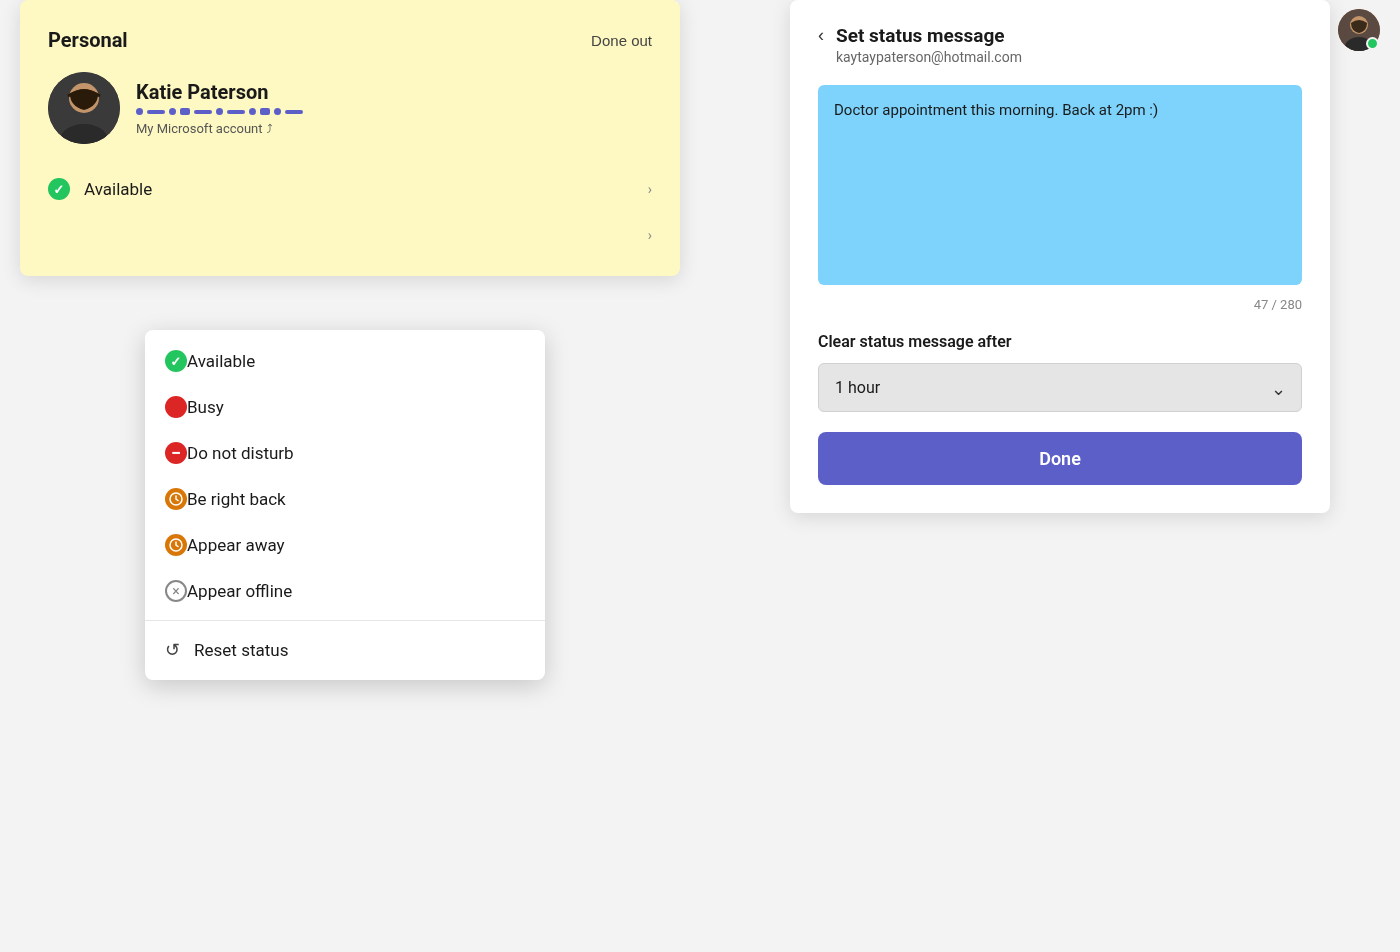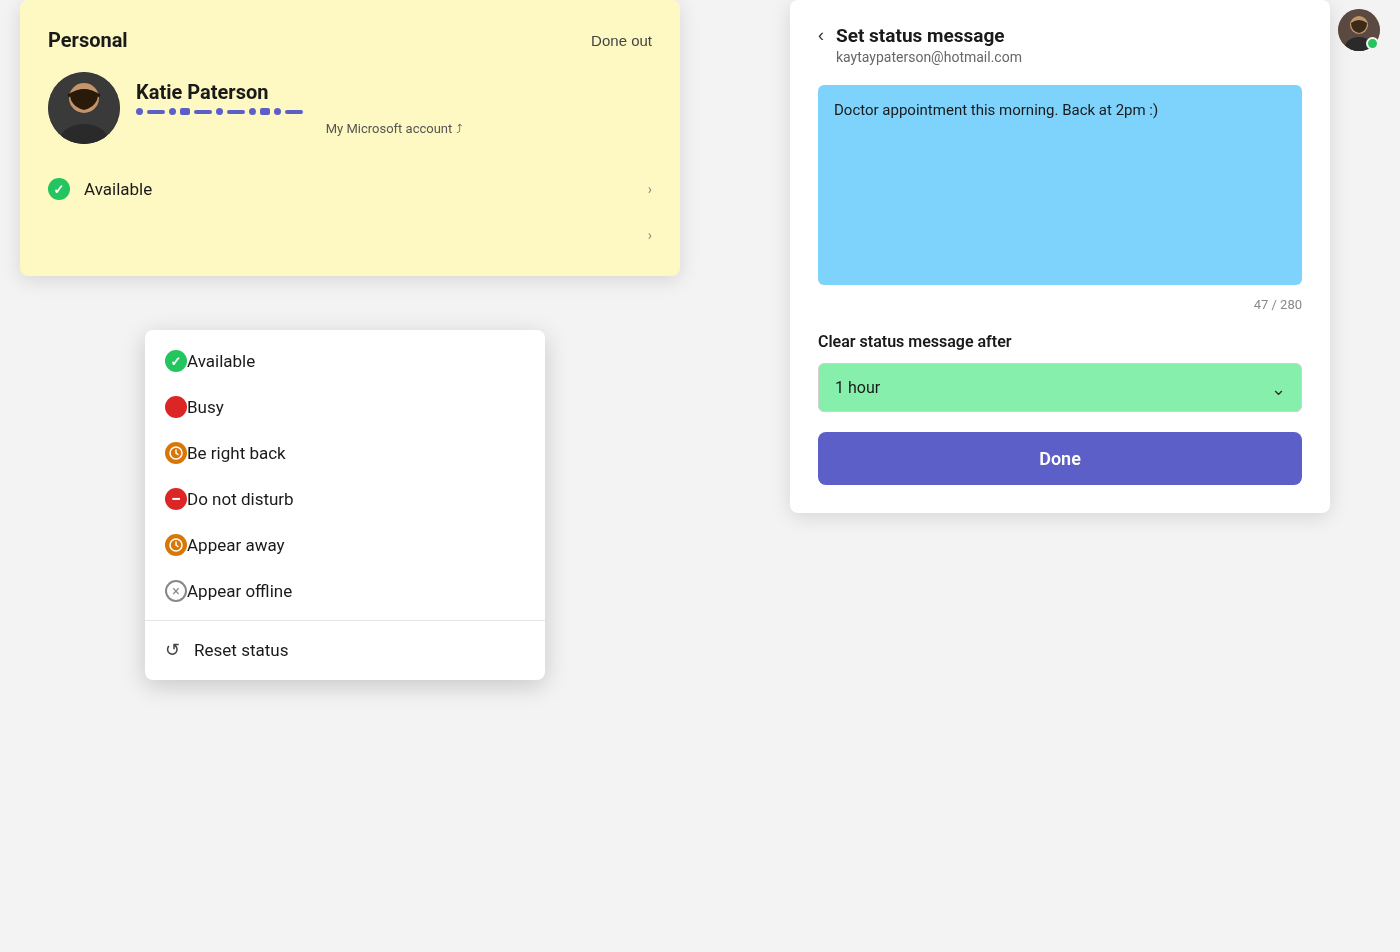--- a/index.html
+++ b/index.html
@@ -136,21 +136,20 @@
       color: #1a1a1a;
       margin-bottom: 4px;
     }
 
     .user-account {
       font-size: 13px;
       color: #555;
       display: flex;
       align-items: center;
       gap: 4px;
-      justify-content: center;
     }
 
     .ext-link-icon {
       font-size: 12px;
       color: #555;
     }
 
     
     .status-row {
       display: flex;
@@ -330,21 +329,21 @@
       margin: 20px 0 12px;
     }
 
     .duration-select {
       width: 100%;
       padding: 14px 16px;
       font-size: 16px;
       font-family: inherit;
       border: 1.5px solid #d0d0d0;
       border-radius: 6px;
-      background: #86efac;
+      background: #e5e5e5;
       color: #1a1a1a;
       cursor: pointer;
       appearance: none;
       display: flex;
       align-items: center;
       justify-content: space-between;
     }
 
     .duration-wrapper {
       position: relative;
@@ -480,32 +479,32 @@
     <div class="available-dot"></div>
     <span>Available</span>
   </div>
 
   <div class="dropdown-item">
     <div class="busy-dot"></div>
     <span>Busy</span>
   </div>
 
   <div class="dropdown-item">
+    <div class="dnd-dot"></div>
+    <span>Do not disturb</span>
+  </div>
+
+  <div class="dropdown-item">
     <div class="clock-icon">
       <svg width="14" height="14" viewBox="0 0 14 14" fill="none">
         <circle cx="7" cy="7" r="6" stroke="white" stroke-width="1.5"></circle>
         <path d="M7 4v3l2 1.5" stroke="white" stroke-width="1.5" stroke-linecap="round"></path>
       </svg>
     </div>
     <span>Be right back</span>
-  </div>
-
-  <div class="dropdown-item">
-    <div class="dnd-dot"></div>
-    <span>Do not disturb</span>
   </div>
 
   <div class="dropdown-item">
     <div class="clock-icon">
       <svg width="14" height="14" viewBox="0 0 14 14" fill="none">
         <circle cx="7" cy="7" r="6" stroke="white" stroke-width="1.5"></circle>
         <path d="M7 4v3l2 1.5" stroke="white" stroke-width="1.5" stroke-linecap="round"></path>
       </svg>
     </div>
     <span>Appear away</span>

